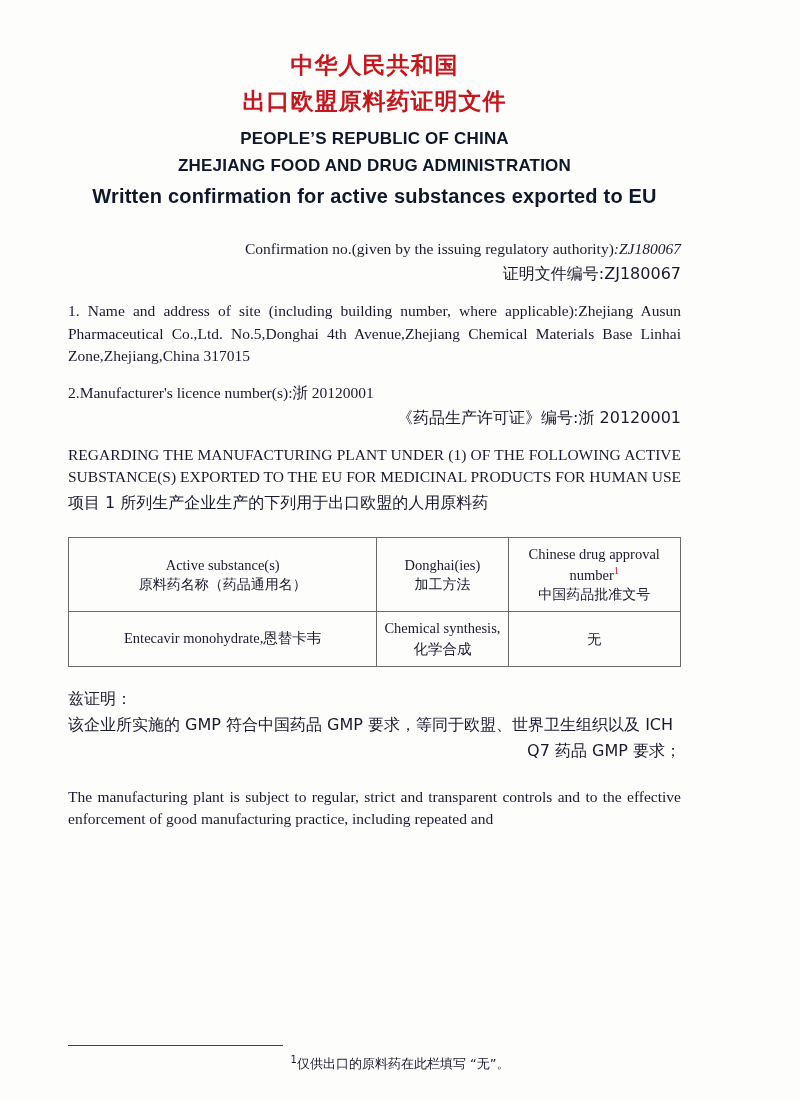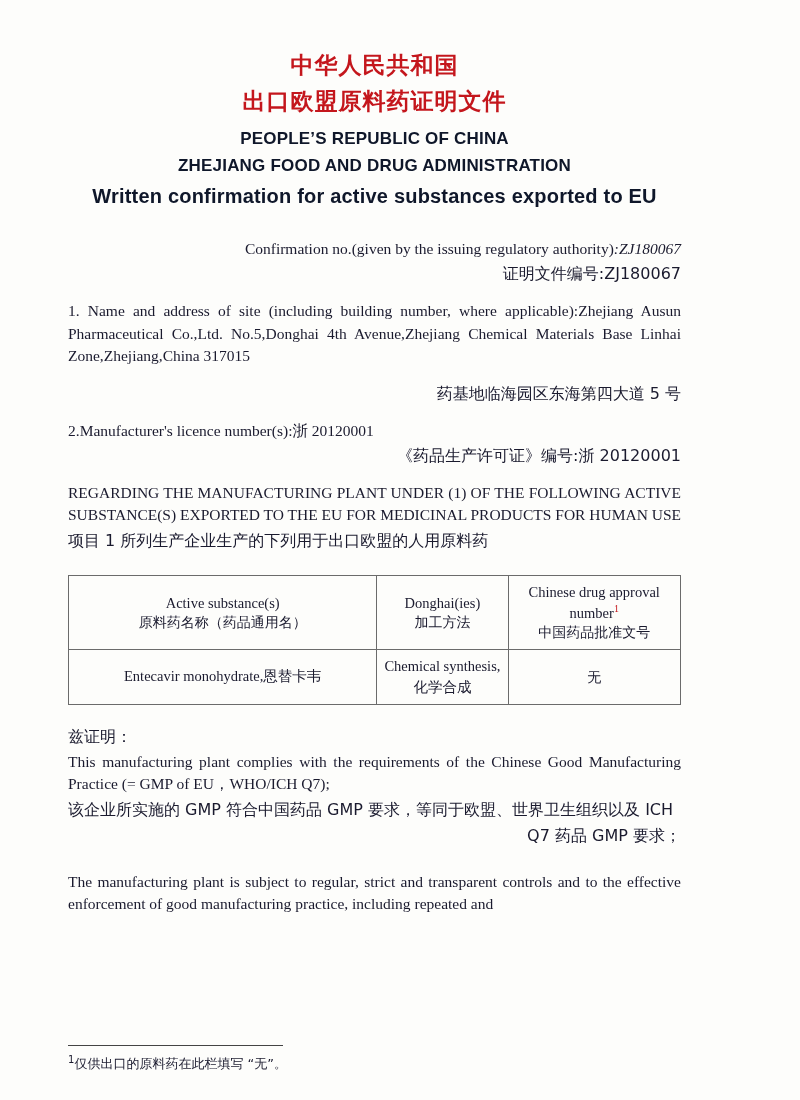--- a/index.html
+++ b/index.html
@@ -113,20 +113,21 @@
     vertical-align: super;
     color: #c4161c;
   }
 
   
   .footnote {
     position: absolute;
     left: 68px;
     bottom: 26px;
     width: 664px;
+    text-align: center;
   }
   .fn-rule {
     width: 215px;
     height: 1px;
     background: #444;
     margin-bottom: 6px;
   }
   .fn-line1 {
     font-family: "DejaVu Sans", sans-serif;
     font-size: 13px;
@@ -157,21 +158,20 @@
   </div>
 
   <div class="body">
 
     <div class="para tight">
       <span>Confirmation no.</span><span>(given by the issuing regulatory authority)</span><span class="ital">:</span><span class="ital">ZJ180067</span>
     </div>
     <div class="para cn">证明文件编号:ZJ180067</div>
 
     <div class="para just">1. Name and address of site (including building number, where applicable):Zhejiang Ausun Pharmaceutical Co.,Ltd.    No.5,Donghai 4th Avenue,Zhejiang Chemical Materials Base Linhai Zone,Zhejiang,China 317015</div>
-    <div class="cn para">药基地临海园区东海第四大道 5 号</div>
 
     <div class="tight">2.Manufacturer's licence number(s):浙 20120001</div>
     <div class="para cn">《药品生产许可证》编号:浙 20120001</div>
 
     <div class="just tight">REGARDING THE MANUFACTURING PLANT UNDER (1) OF THE FOLLOWING ACTIVE SUBSTANCE(S) EXPORTED TO THE EU FOR MEDICINAL PRODUCTS FOR HUMAN USE</div>
     <div class="cn">项目 1 所列生产企业生产的下列用于出口欧盟的人用原料药</div>
 
     <div class="tbl-wrap">
       <table class="subst">
         <thead>
@@ -194,21 +194,20 @@
           <tr>
             <td>Entecavir monohydrate,恩替卡韦</td>
             <td>Chemical synthesis,化学合成</td>
             <td class="cnspan">无</td>
           </tr>
         </tbody>
       </table>
     </div>
 
     <div class="cn tight">兹证明：</div>
-    <div class="just tight">This manufacturing plant complies with the requirements of the Chinese Good Manufacturing Practice (= GMP of EU，WHO/ICH Q7);</div>
     <div class="cn tight">该企业所实施的 GMP 符合中国药品 GMP 要求，等同于欧盟、世界卫生组织以及 ICH</div>
     <div class="cn para">Q7 药品 GMP 要求；</div>
     <div class="just" style="margin-top:23px;">The manufacturing plant is subject to regular, strict and transparent controls and to the effective enforcement of good manufacturing practice, including repeated and</div>
 
   </div>
 
   <div class="footnote">
     <div class="fn-rule"></div>
     <div class="fn-line1"><span class="fn-marker">1</span><span>仅供出口的原料药在此栏填写 “无”。</span></div>
   </div>

